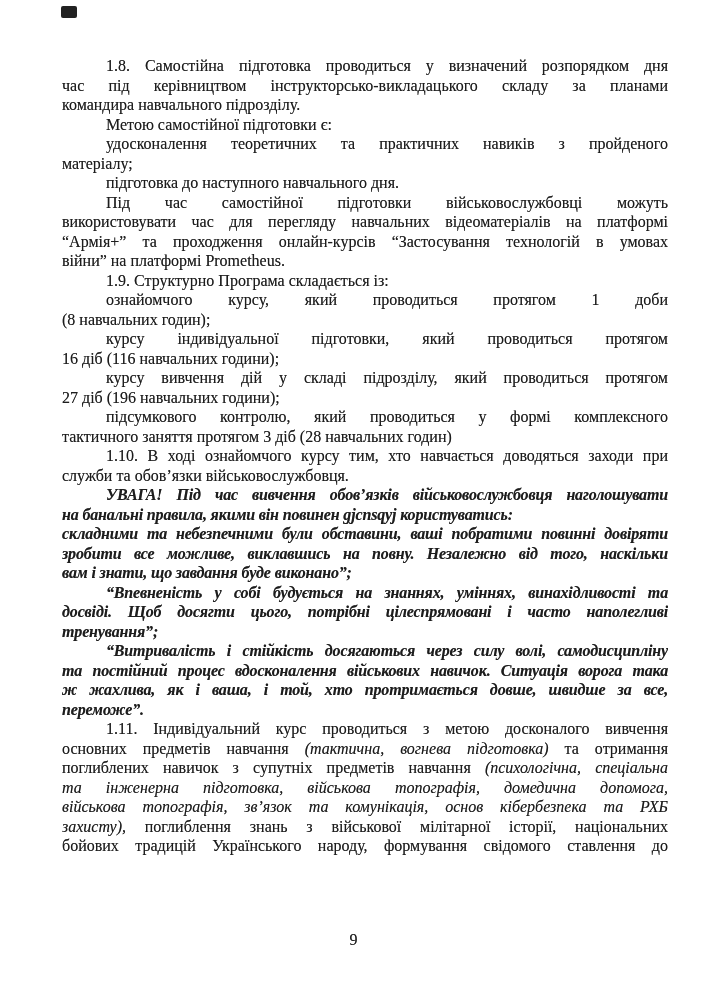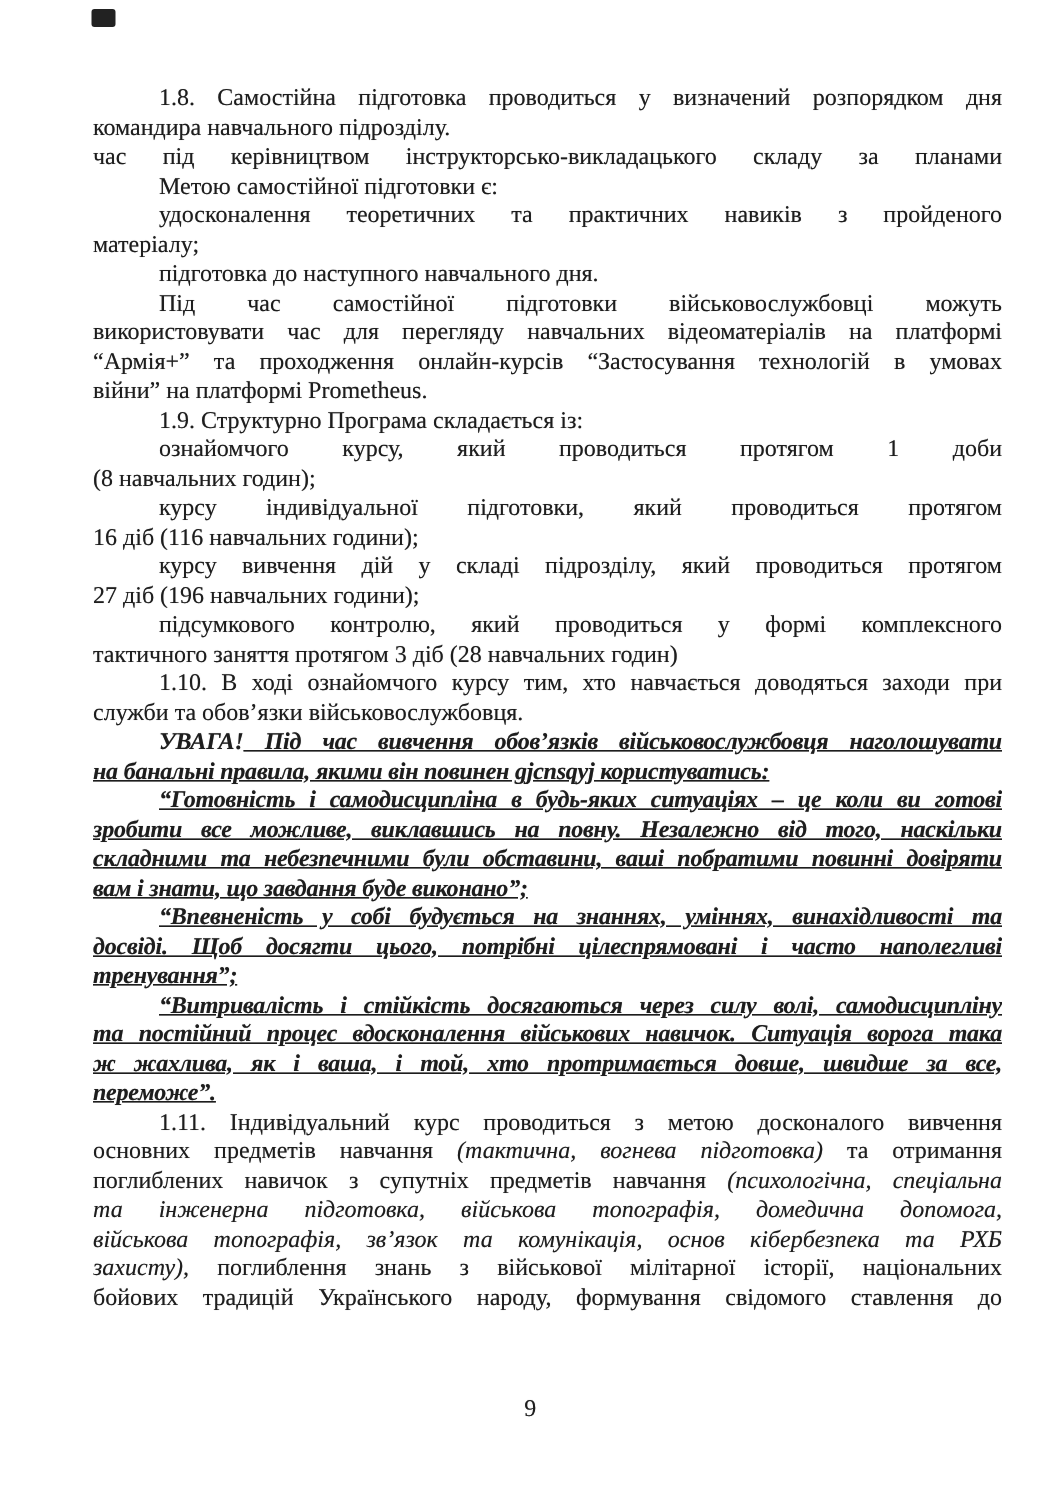--- a/index.html
+++ b/index.html
@@ -25,40 +25,40 @@
     line-height:19.5px;
     height:19.5px;
     overflow:hidden;
     text-align:left;
     text-shadow:0 0 0.45px rgba(25,25,25,0.55);
   }
   .line.j{text-align:justify;text-align-last:justify;}
   .line.i{text-indent:44px;}
   .s-rg{font-style:normal;font-weight:normal;}
   .s-it{font-style:italic;}
-  .s-bi{font-style:italic;font-weight:bold;letter-spacing:-0.15px;text-decoration:underline;}
+  .s-bi{font-style:italic;font-weight:bold;letter-spacing:-0.15px;}
   .s-biu{font-style:italic;font-weight:bold;letter-spacing:-0.15px;}
   .page-number{
     position:absolute;
     left:0;right:0;top:931px;
     text-align:center;
     font-size:16px;
     text-shadow:0 0 0.45px rgba(25,25,25,0.55);
   }
 </style>
 </head>
 <body>
 
 <div class="page">
   <div class="artifact"></div>
   <div class="doc" id="doc">
       <div>
         <div class="line j i"><span class="s-rg">1.8. Самостійна підготовка проводиться у визначений розпорядком дня</span></div>
+        <div class="line j"><span class="s-rg">час під керівництвом інструкторсько-викладацького складу за планами</span></div>
         <div class="line"><span class="s-rg">командира навчального підрозділу.</span></div>
-        <div class="line j"><span class="s-rg">час під керівництвом інструкторсько-викладацького складу за планами</span></div>
       </div>
       <div>
         <div class="line i"><span class="s-rg">Метою самостійної підготовки є:</span></div>
       </div>
       <div>
         <div class="line j i"><span class="s-rg">удосконалення теоретичних та практичних навиків з пройденого</span></div>
         <div class="line"><span class="s-rg">матеріалу;</span></div>
       </div>
       <div>
         <div class="line i"><span class="s-rg">підготовка до наступного навчального дня.</span></div>
@@ -90,23 +90,22 @@
       </div>
       <div>
         <div class="line j i"><span class="s-rg">1.10. В ході ознайомчого курсу тим, хто навчається доводяться заходи при</span></div>
         <div class="line"><span class="s-rg">служби та обов’язки військовослужбовця.</span></div>
       </div>
       <div>
         <div class="line j i"><span class="s-biu">УВАГА!</span><span class="s-bi"> Під час вивчення обов’язків військовослужбовця наголошувати</span></div>
         <div class="line"><span class="s-bi">на банальні правила, якими він повинен gjcnsqyj користуватись:</span></div>
       </div>
       <div>
-        <div class="line j i"><span class="s-bi">“Готовність і самодисципліна в будь-яких ситуаціях – це коли ви готові</span></div>
+        <div class="line j"><span class="s-bi">складними та небезпечними були обставини, ваші побратими повинні довіряти</span></div>
         <div class="line j"><span class="s-bi">зробити все можливе, виклавшись на повну. Незалежно від того, наскільки</span></div>
-        <div class="line j"><span class="s-bi">складними та небезпечними були обставини, ваші побратими повинні довіряти</span></div>
         <div class="line"><span class="s-bi">вам і знати, що завдання буде виконано”;</span></div>
       </div>
       <div>
         <div class="line j i"><span class="s-bi">“Впевненість у собі будується на знаннях, уміннях, винахідливості та</span></div>
         <div class="line j"><span class="s-bi">досвіді. Щоб досягти цього, потрібні цілеспрямовані і часто наполегливі</span></div>
         <div class="line"><span class="s-bi">тренування”;</span></div>
       </div>
       <div>
         <div class="line j i"><span class="s-bi">“Витривалість і стійкість досягаються через силу волі, самодисципліну</span></div>
         <div class="line j"><span class="s-bi">та постійний процес вдосконалення військових навичок. Ситуація ворога така</span></div>

